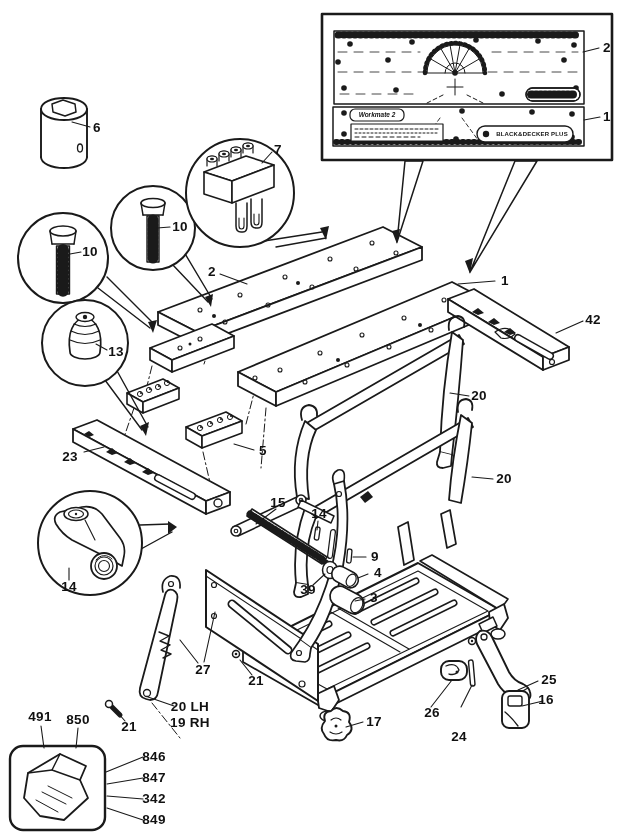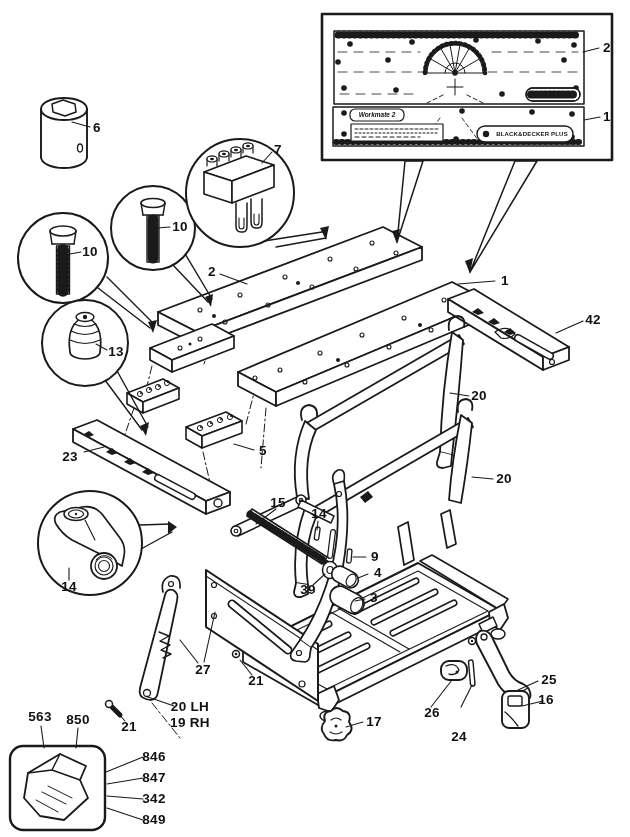--- a/index.html
+++ b/index.html
@@ -540,21 +540,21 @@
 <span class="callout" style="left:203px;top:670px">27</span>
 <span class="callout" style="left:256px;top:681px">21</span>
 <span class="callout" style="left:129px;top:727px">21</span>
 <span class="callout" style="left:190px;top:707px">20 LH</span>
 <span class="callout" style="left:190px;top:723px">19 RH</span>
 <span class="callout" style="left:374px;top:722px">17</span>
 <span class="callout" style="left:432px;top:713px">26</span>
 <span class="callout" style="left:459px;top:737px">24</span>
 <span class="callout" style="left:549px;top:680px">25</span>
 <span class="callout" style="left:546px;top:700px">16</span>
-<span class="callout" style="left:40px;top:717px">563</span>
+<span class="callout" style="left:40px;top:717px">491</span>
 <span class="callout" style="left:78px;top:720px">850</span>
 <span class="callout" style="left:154px;top:757px">846</span>
 <span class="callout" style="left:154px;top:778px">847</span>
 <span class="callout" style="left:154px;top:799px">342</span>
 <span class="callout" style="left:154px;top:820px">849</span>
 
 <span class="badge-text workmate-text" style="left:377px;top:115px">Workmate 2</span>
 <span class="badge-text brand-text" style="left:532px;top:134px">BLACK&amp;DECKER PLUS</span>
 
 </div>

